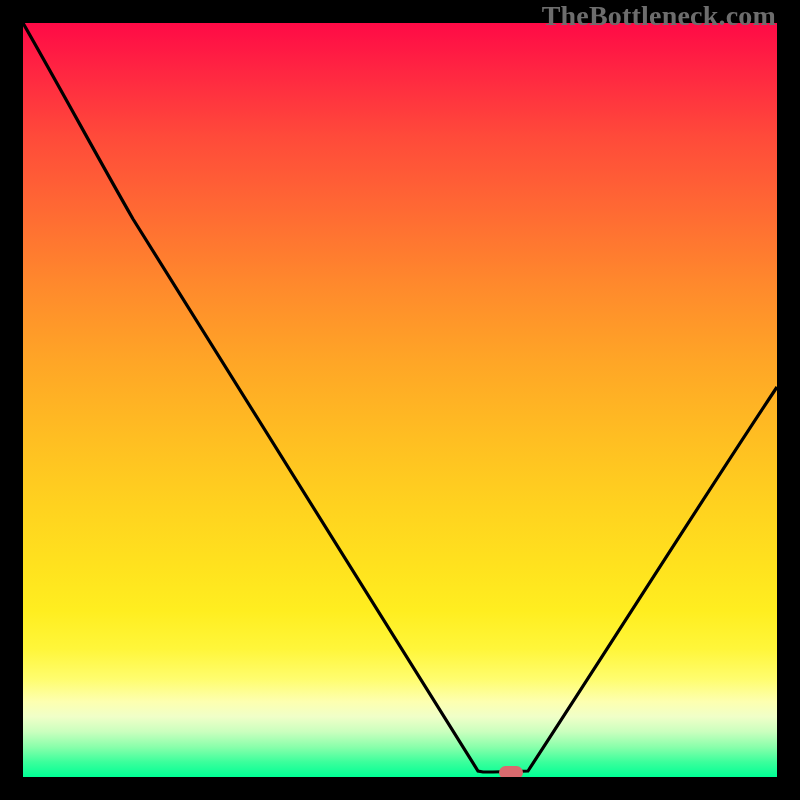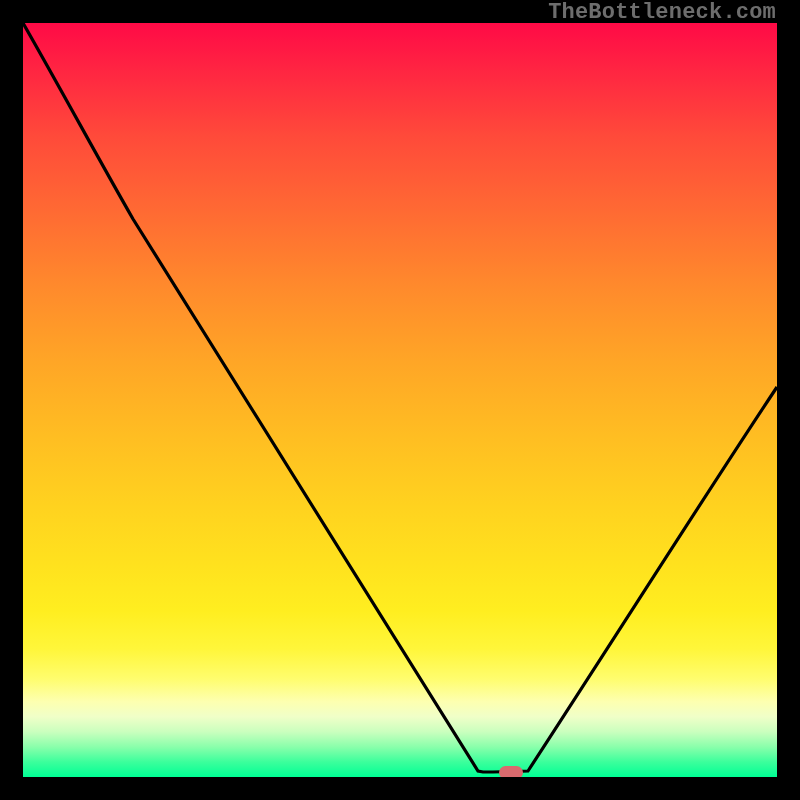--- a/index.html
+++ b/index.html
@@ -62,22 +62,22 @@
     position: absolute;
     width: 24px;
     height: 13px;
     background: #d96a6e;
     border-radius: 7px;
   }
   .watermark {
     position: absolute;
     top: 0;
     right: 24px;
-    font-family: Liberation Mono, monospace;
-    font-size: 22px;
+    font-family: Liberation Serif, serif;
+    font-size: 28px;
     font-weight: 600;
     color: #6d6d6d;
     letter-spacing: 0.2px;
   }
 </style>
 </head>
 <body>
 
 <div class="frame">
   <div class="plot">

